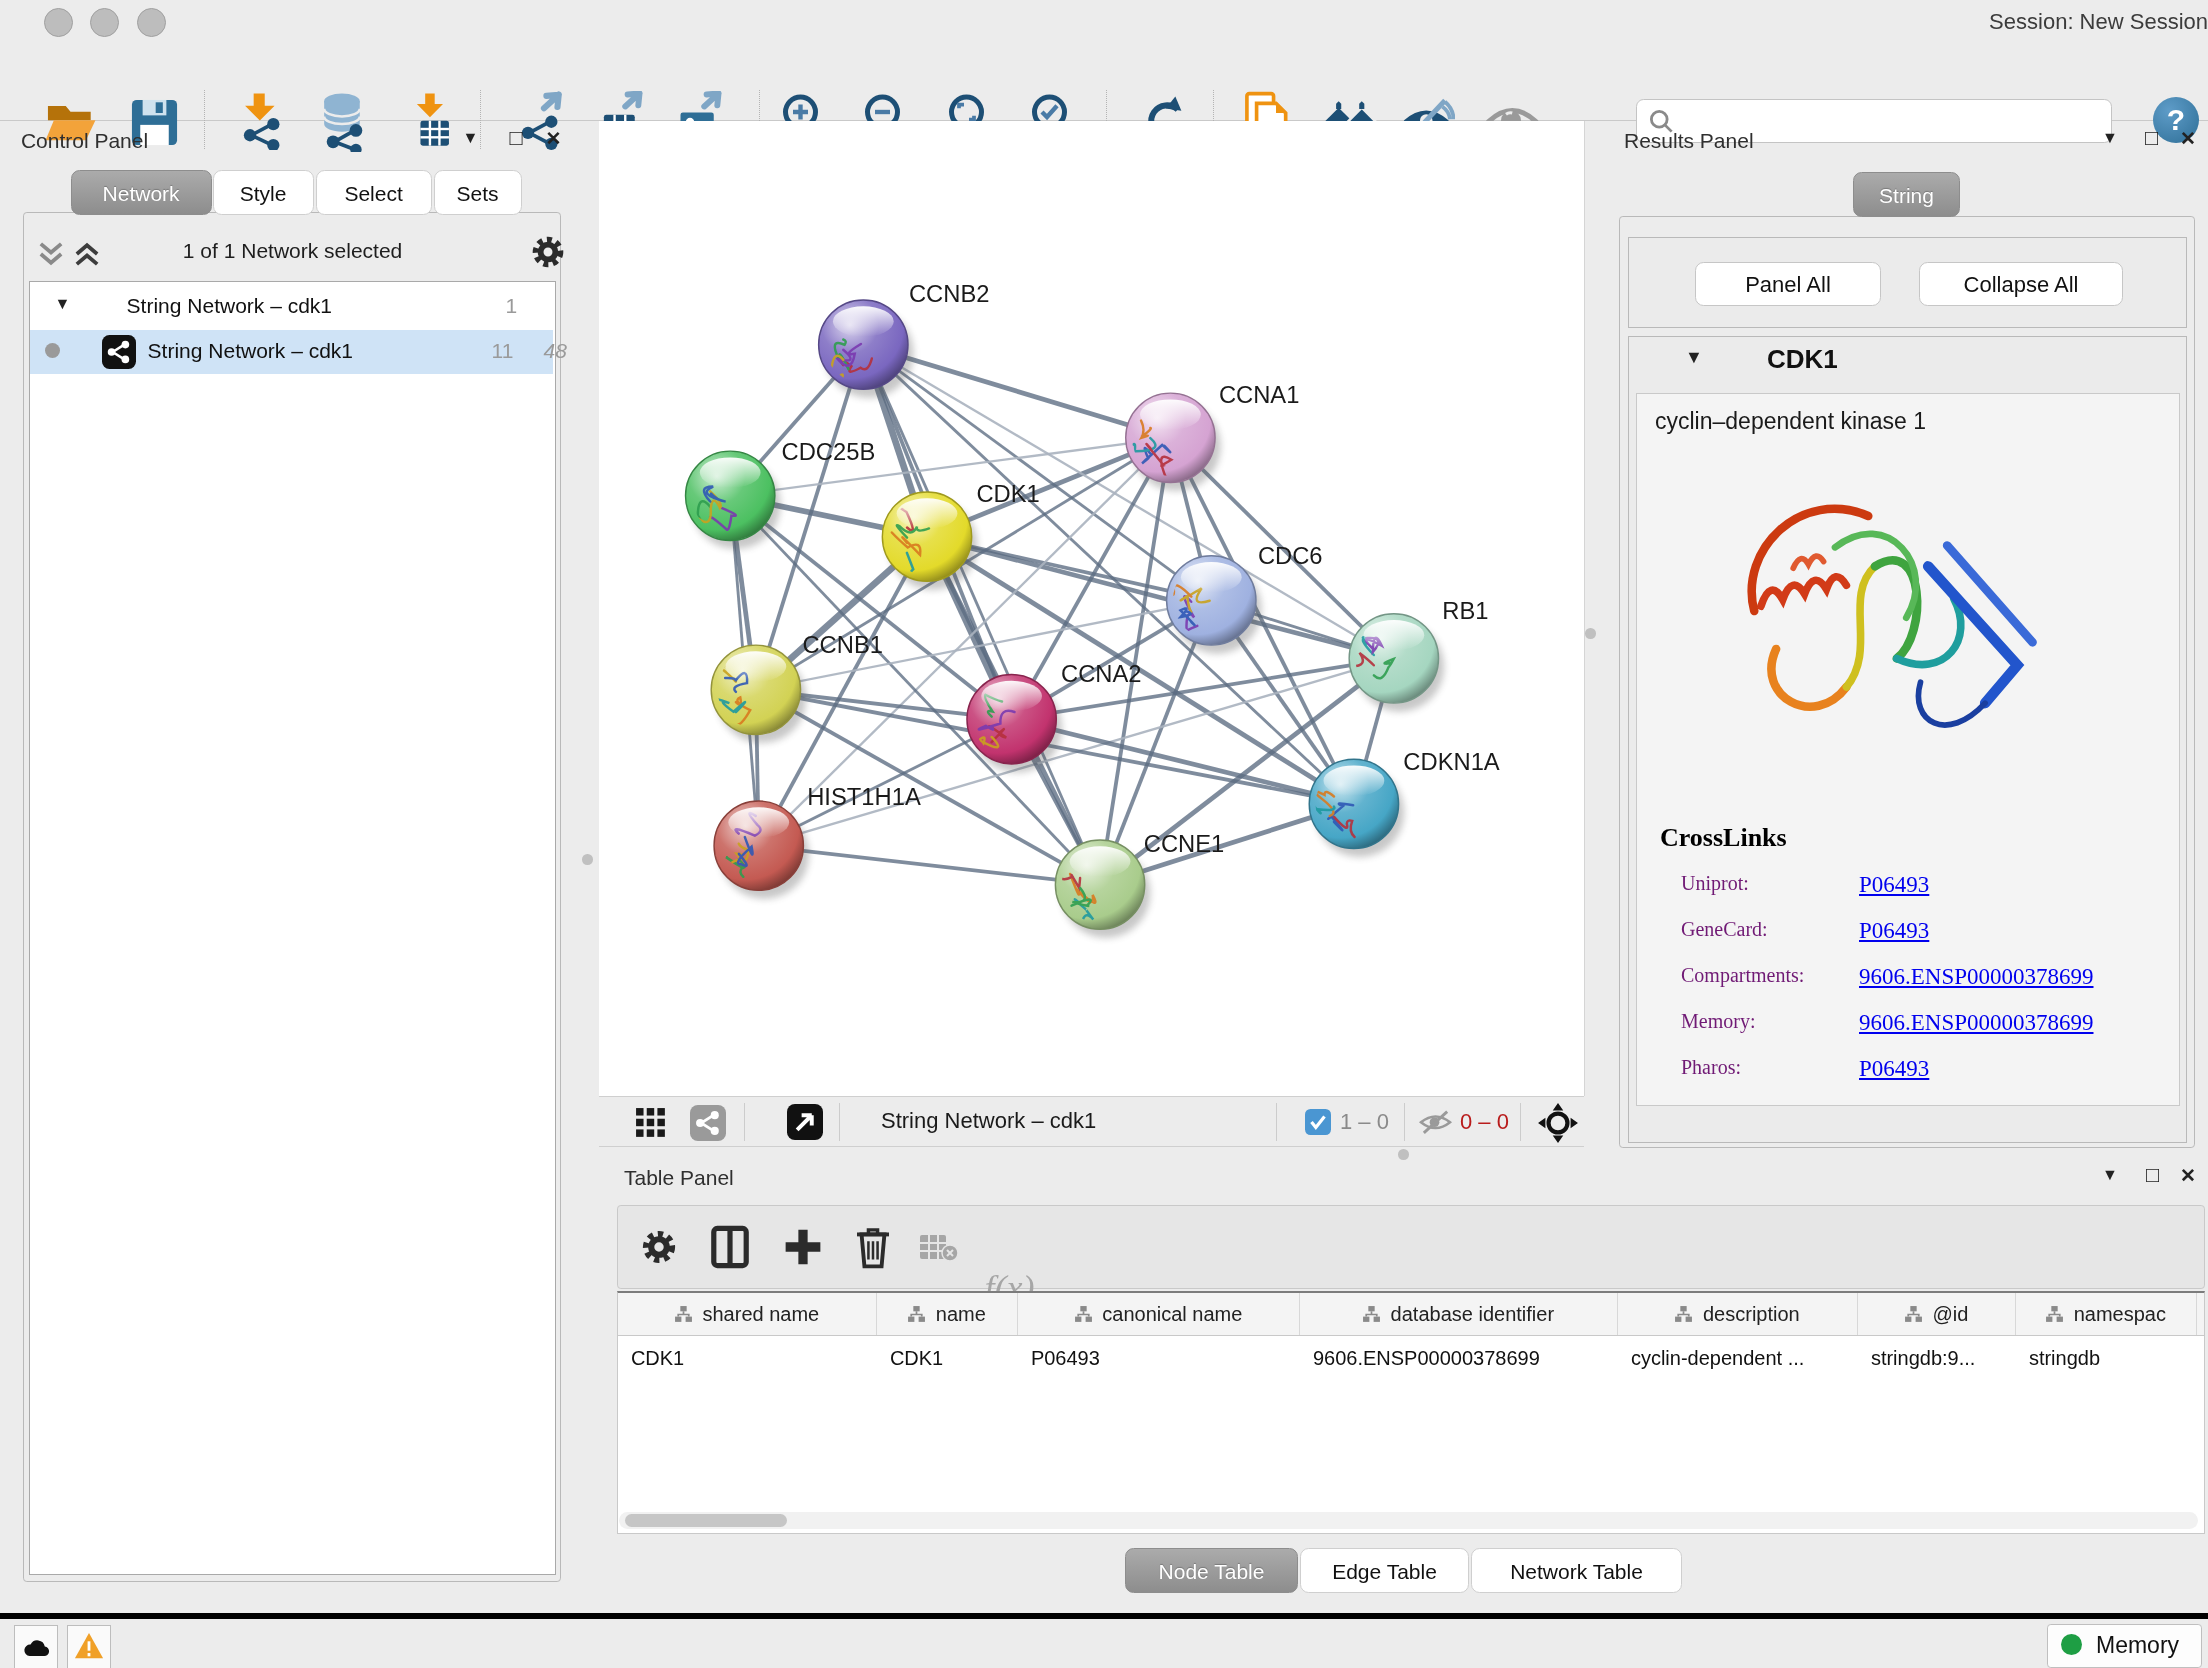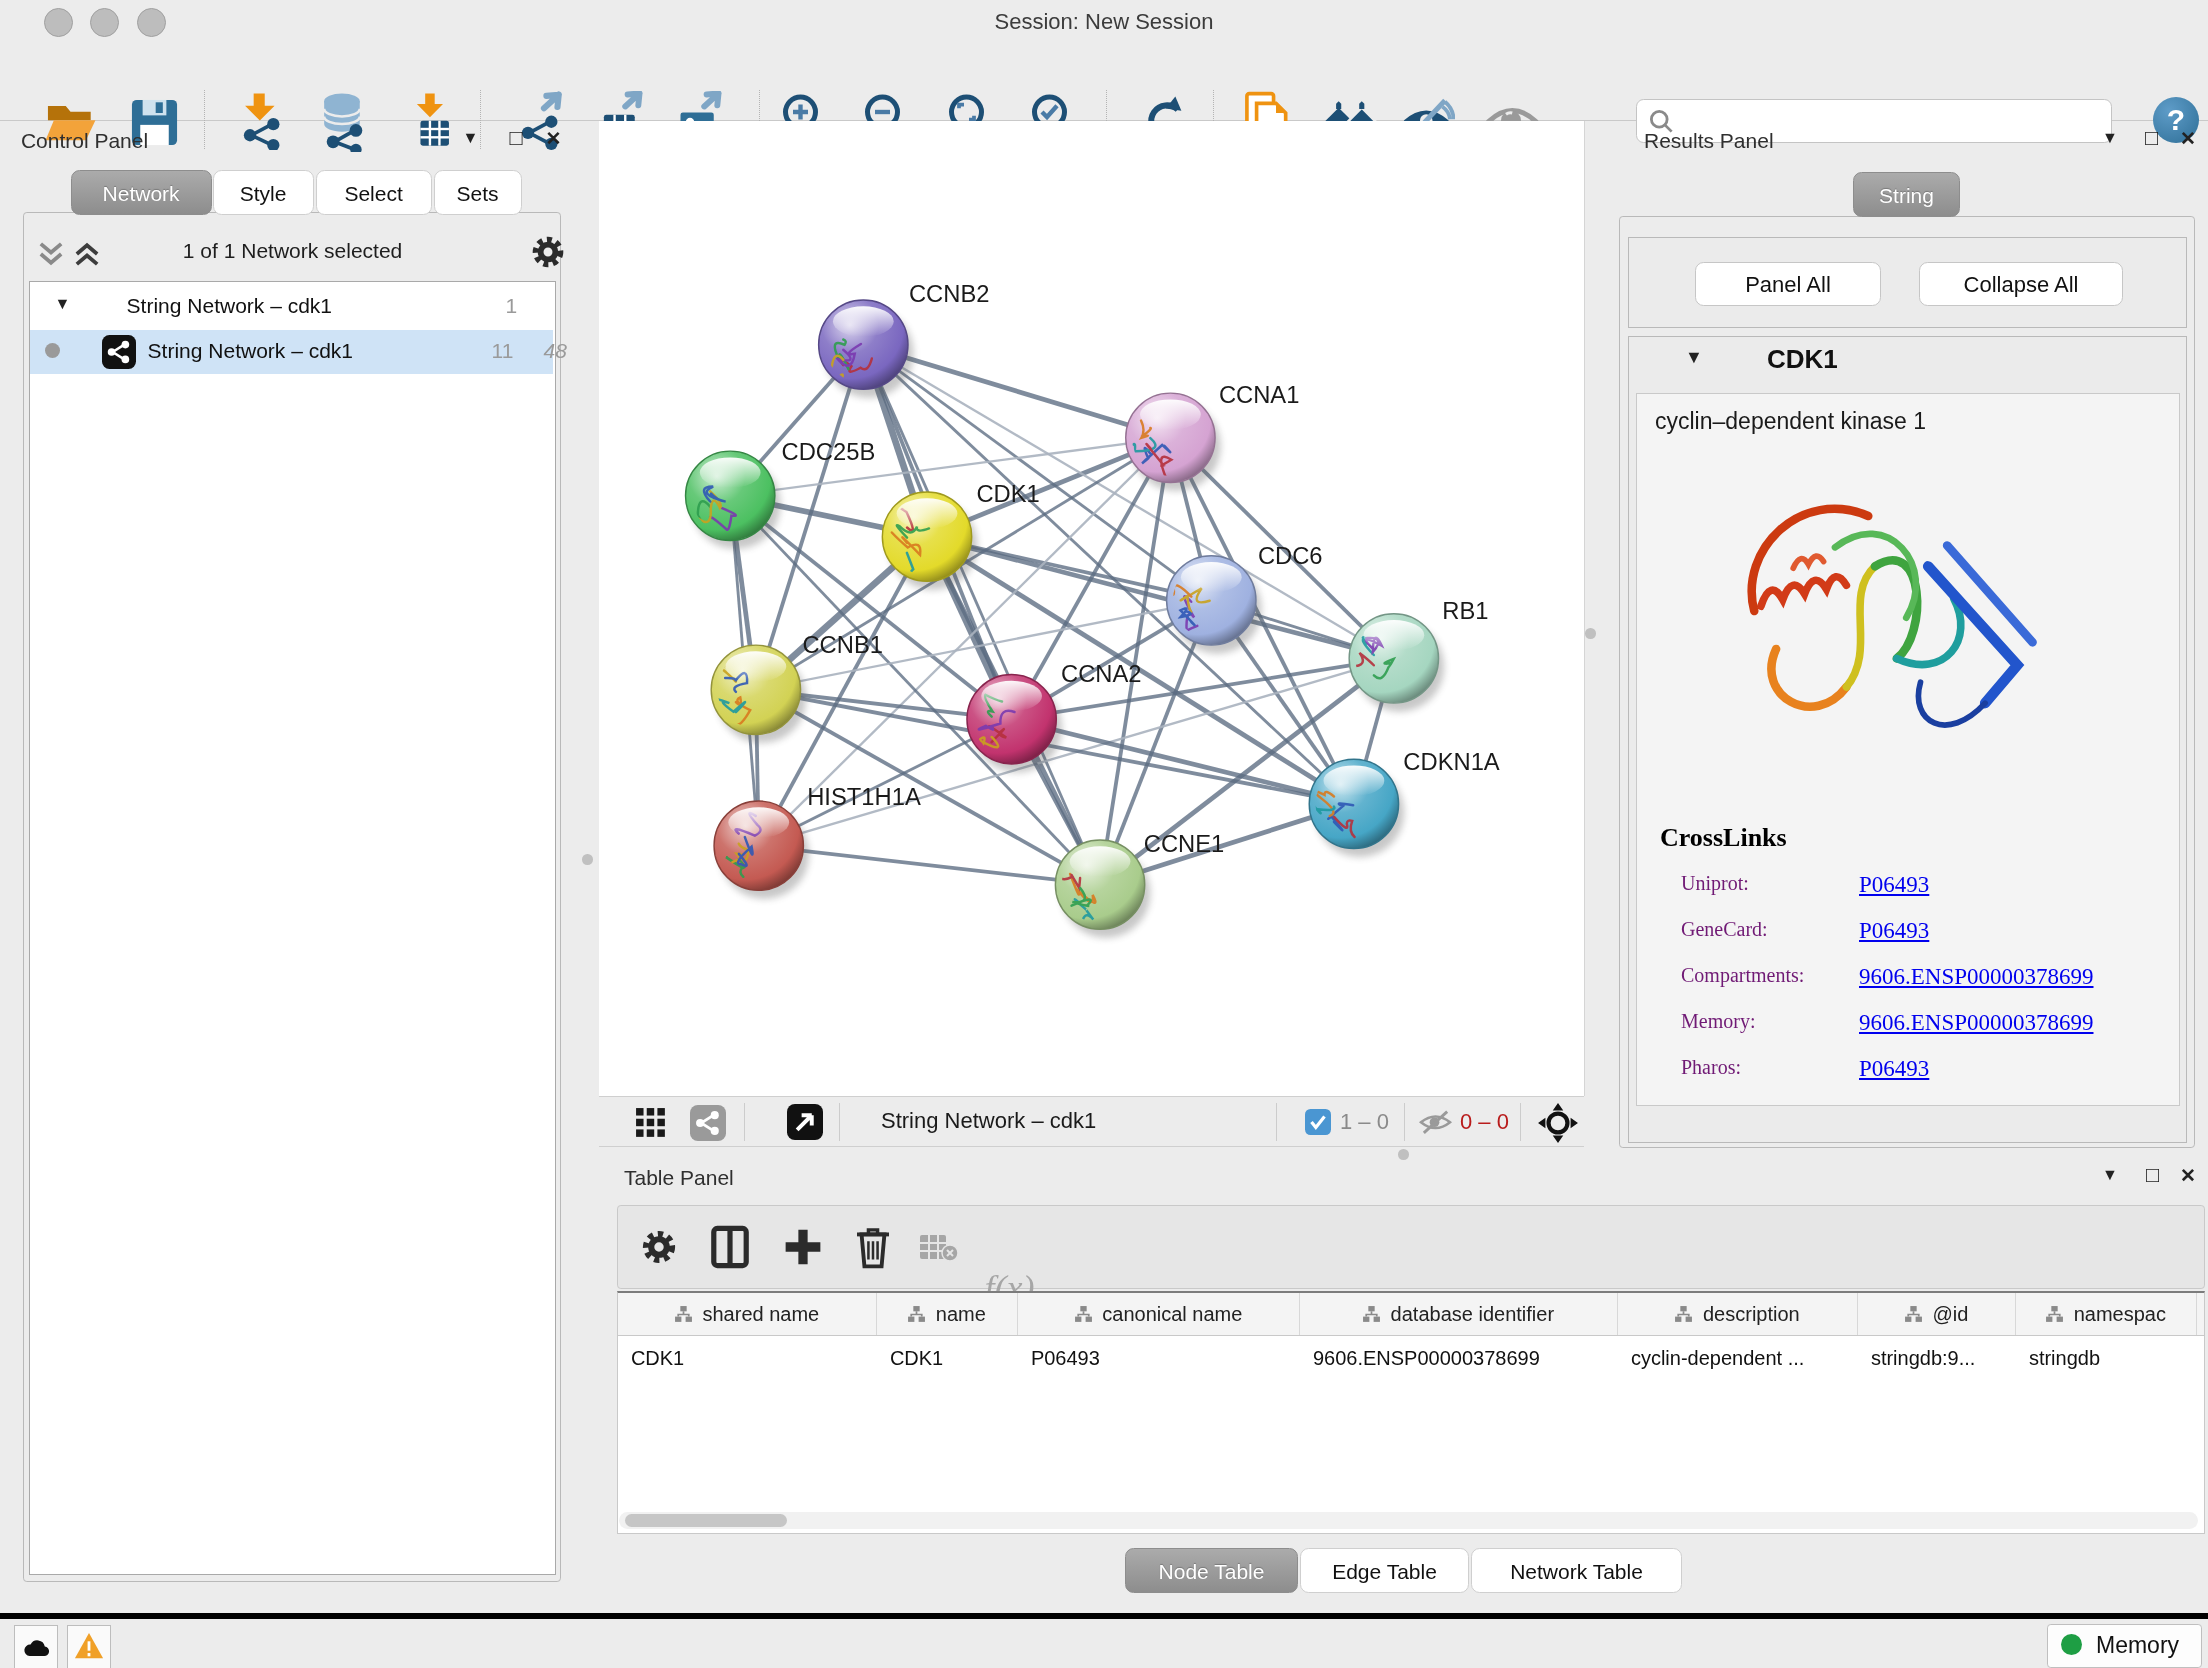--- a/index.html
+++ b/index.html
@@ -30,21 +30,21 @@
   .cl-value{position:absolute;left:252px;top:0;font-size:23px;}
 </style>
 </head>
 <body>
 <div id="window">
 
 <div class="abs" style="left:0;top:0;width:2208px;height:42px;background:#ececec;">
   <div class="abs" style="left:44px;top:7.6px;width:27px;height:27px;border-radius:50%;background:#bdbdbd;border:1px solid #a0a0a0;"></div>
   <div class="abs" style="left:90px;top:7.6px;width:27px;height:27px;border-radius:50%;background:#bdbdbd;border:1px solid #a0a0a0;"></div>
   <div class="abs" style="left:137px;top:7.6px;width:27px;height:27px;border-radius:50%;background:#bdbdbd;border:1px solid #a0a0a0;"></div>
-  <div class="abs" style="left:0;top:0;width:2208px;height:42px;line-height:44px;text-align:center;font-size:22px;color:#3c3c3c;">Session: New Session</div>
+  <div class="abs" style="left:0;top:0;width:2208px;height:42px;line-height:44px;text-align:right;font-size:22px;color:#3c3c3c;">Session: New Session</div>
 </div>
 
 <div class="abs" style="left:0;top:42px;width:2208px;height:78px;background:#ececec;border-bottom:1px solid #c9c9c9;">
 
   <svg class="abs" style="left:42px;top:52px" width="57" height="57" viewBox="0 0 48 48">
         <path d="M5 10h15l4 5h17v7H5z" fill="#b5720a"></path>
         <path d="M10 22h35l-8 17H3z" fill="#f3a33a"></path>
       </svg>
 
   <svg class="abs" style="left:126px;top:52px" width="57" height="57" viewBox="0 0 48 48">
@@ -597,21 +597,21 @@
       </svg>
   <div class="abs" style="left:861px;top:12.4px;font-size:22px;color:#b91c1c;">0 – 0</div>
   <div class="abs" style="left:921px;top:5.7px;width:0;height:38px;border-left:1px solid #cccccc;"></div>
   <svg class="abs" style="left:938px;top:4.8px" width="42" height="42" viewBox="0 0 40 40">
         <circle cx="20" cy="20" r="9" fill="none" stroke="#111" stroke-width="4"></circle>
         <path d="M20 1l5 7h-10z M20 39l5-7h-10z M1 20l7-5v10z M39 20l-7-5v10z" fill="#111"></path>
       </svg>
 </div>
 
 <div class="abs" style="left:1607px;top:121px;width:601px;height:1037px;">
-  <div class="abs panel-title" style="left:17px;top:7.6px;margin-left:20px;">Results Panel</div>
+  <div class="abs panel-title" style="left:17px;top:7.6px;">Results Panel</div>
   <div class="abs wbtn" style="left:495px;top:7.6px;font-size:16px;">▼</div>
   <div class="abs wbtn" style="left:538px;top:3.8px;font-size:22px;">□</div>
   <div class="abs wbtn" style="left:573px;top:5.7px;font-weight:bold;">✕</div>
 
   <div class="box" style="left:12.4px;top:95px;width:576px;height:932px;border-radius:3.8px;"></div>
   <div class="tab selected" style="left:246px;top:51px;width:107px;"><span>String</span></div>
 
   <div class="box" style="left:21px;top:116px;width:559px;height:91px;background:#ebebeb;"></div>
   <div class="btn" style="left:88px;top:141px;width:186px;height:44px;line-height:44px;"><span>Panel All</span></div>
   <div class="btn" style="left:312px;top:141px;width:204px;height:44px;line-height:44px;"><span>Collapse All</span></div>

